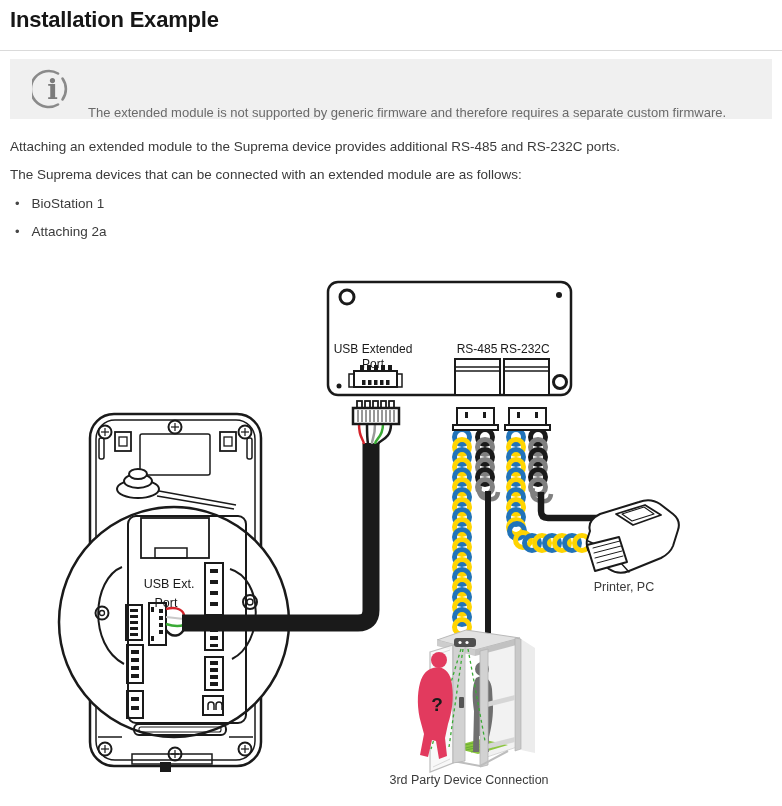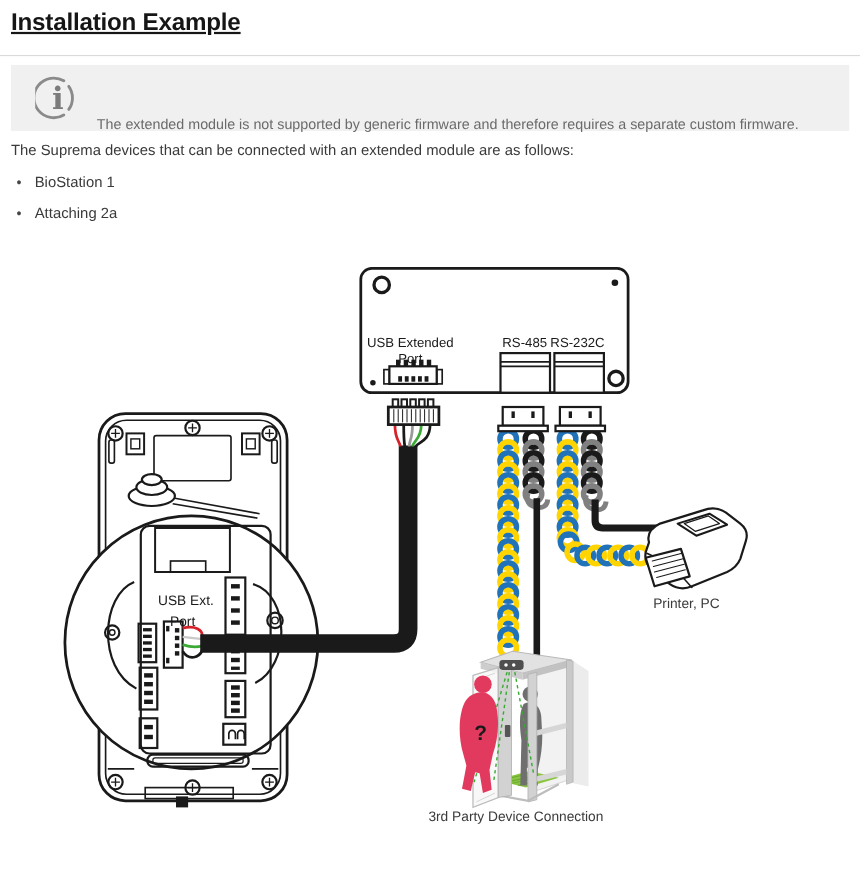--- a/index.html
+++ b/index.html
@@ -3,21 +3,21 @@
 <meta charset="utf-8">
 <style>
   html,body{margin:0;padding:0;}
   body{
     width:782px;height:806px;background:#ffffff;
     font-family:"Liberation Sans",sans-serif;color:#3a3a3a;overflow:hidden;
   }
   .page{width:782px;height:806px;}
   .title{
     margin:0;padding:7px 10px 17px;font-size:22px;font-weight:bold;
-    color:#161616;border-bottom:1px solid #dadada;letter-spacing:-0.2px;text-decoration:underline;
+    color:#161616;border-bottom:1px solid #dadada;letter-spacing:-0.2px;
   }
   .note{
     margin:8px 10px 0;background:#f0f0f0;height:60px;box-sizing:border-box;
     display:flex;align-items:center;padding:10px 14px;
   }
   .note-icon{flex:0 0 40px;width:40px;height:40px;margin:0 16px 0 8px;}
   .note-text{font-size:13px;line-height:20px;color:#6a6a6a;max-width:660px;margin-top:48px;}
   .para{margin:18px 10px 0;font-size:13.5px;line-height:20px;color:#3a3a3a;}
   .para.second{margin-top:8px;}
   .bullets{margin:4px 10px 0;}
@@ -36,20 +36,21 @@
 
   <div class="note">
     <svg class="note-icon" viewBox="0 0 40 40">
       <path d="M26,4.5 A18,18 0 1 0 26,35.5" fill="none" stroke="#8a8a8a" stroke-width="2.6" stroke-linecap="round"></path>
       <path d="M30.5,9.5 A18,18 0 0 1 30.5,30.5" fill="none" stroke="#8a8a8a" stroke-width="2.6" stroke-linecap="round"></path>
       <text x="20.5" y="30" text-anchor="middle" style="font-family:'DejaVu Serif',serif;font-weight:bold;font-size:28px;fill:#7b7b7b;">i</text>
     </svg>
     <div class="note-text">The extended module is not supported by generic firmware and therefore requires a separate custom firmware.</div>
   </div>
 
+  <p class="para">Attaching an extended module to the Suprema device provides additional RS-485 and RS-232C ports.</p>
   <p class="para second">The Suprema devices that can be connected with an extended module are as follows:</p>
 
   <div class="bullets">
     <div class="bullet">
       <span class="dot">•</span>
       <span>BioStation 1</span>
     </div>
     <div class="bullet">
       <span class="dot">•</span>
       <span>Attaching 2a</span>

